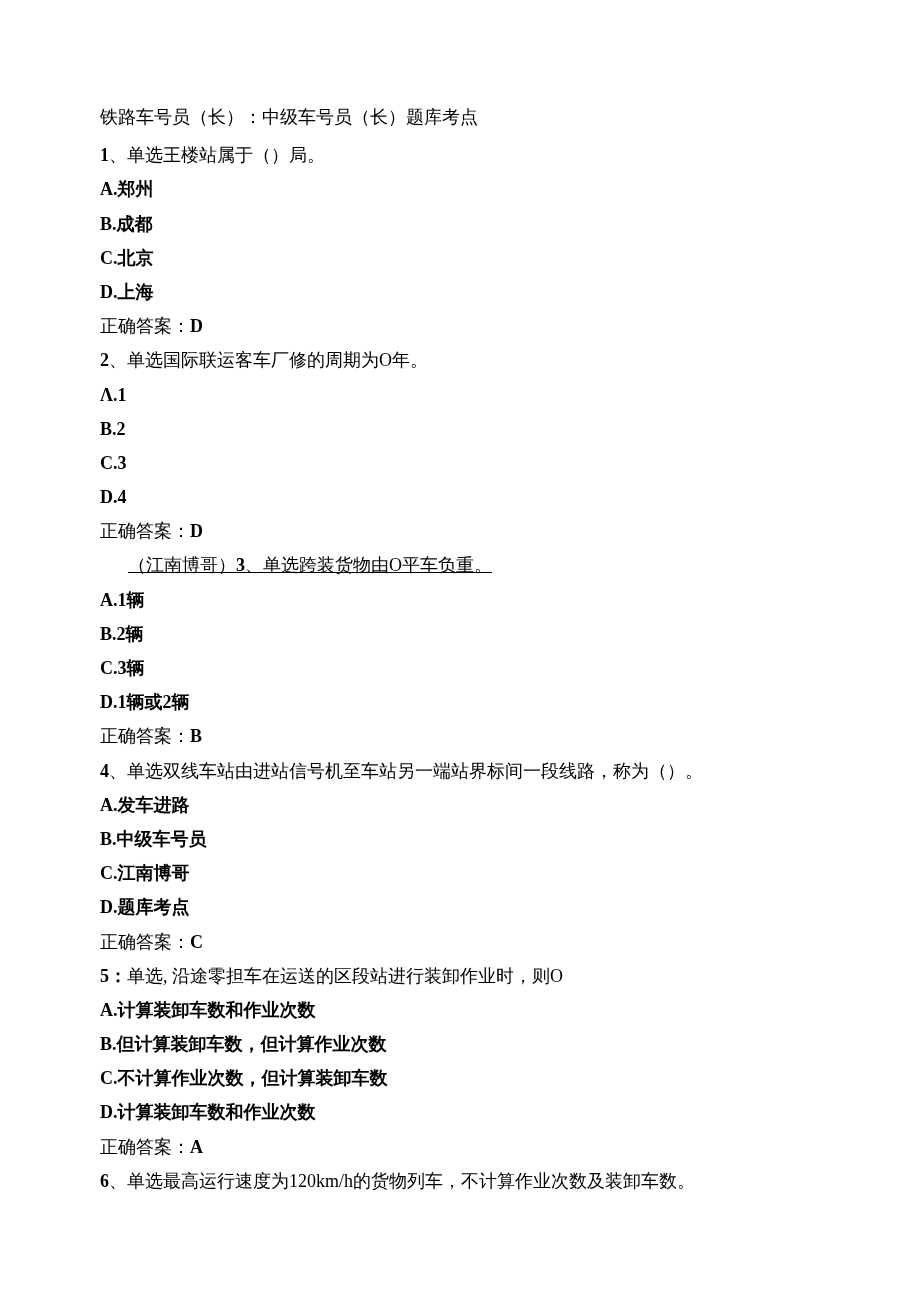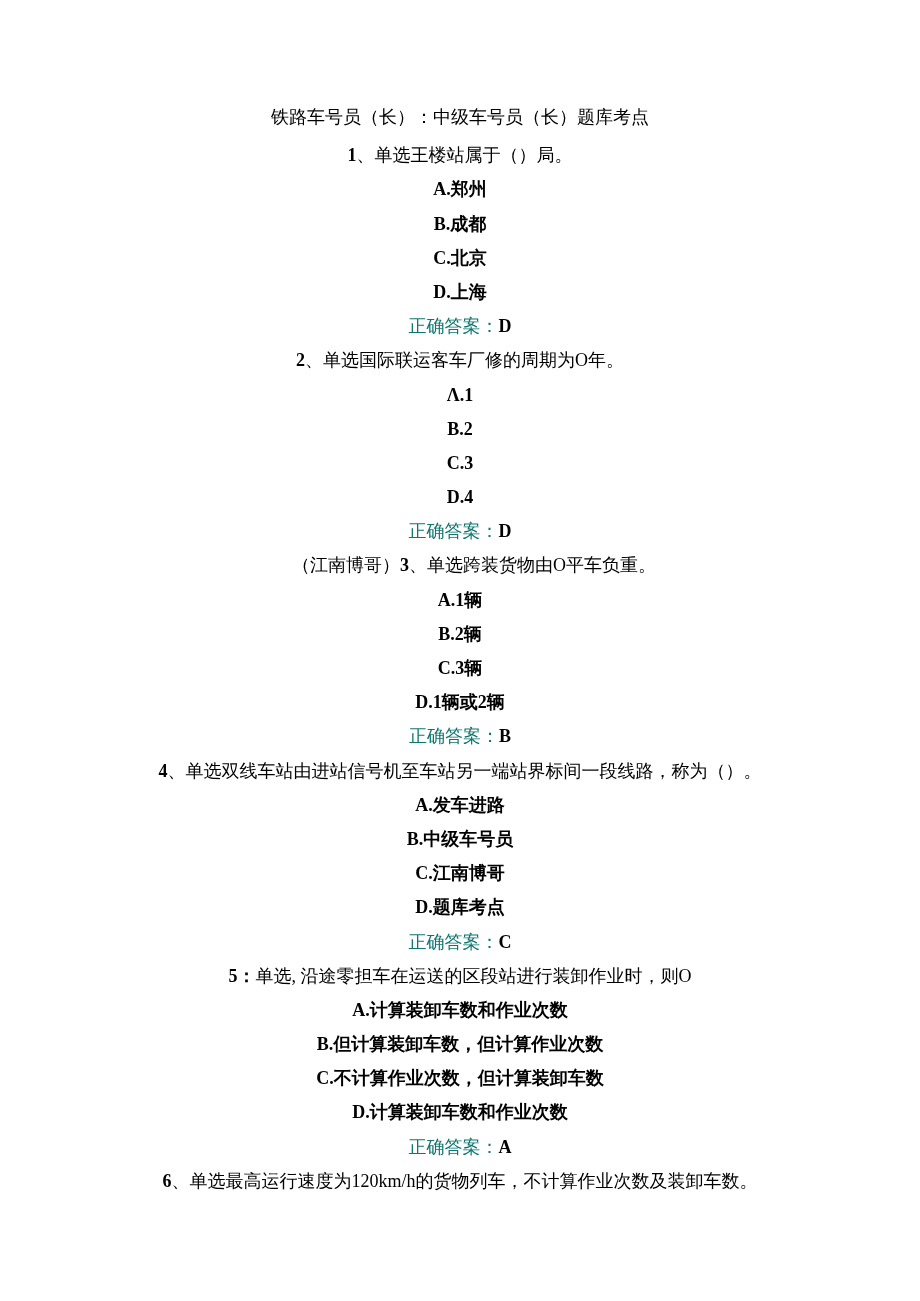--- a/index.html
+++ b/index.html
@@ -1,19 +1,18 @@
 <!DOCTYPE html>
 <html><head>
   <meta charset="utf-8">
   <style>
     * {
       margin: 0;
       padding: 0;
       box-sizing: border-box;
-      text-align: center;
     }
     body {
       font-family: "SimSun", "宋体", serif;
       font-size: 18px;
       line-height: 1.9;
       color: #000;
       background: #fff;
       padding: 100px 100px 40px 100px;
       width: 920px;
     }
@@ -21,28 +20,29 @@
       font-weight: normal;
       margin-bottom: 4px;
     }
     .line {
       margin: 0;
     }
     .bold {
       font-weight: bold;
     }
     .answer-label {
-      color: #0f766e;
+      color: #000000;
     }
     .answer-value {
       font-weight: bold;
       color: #000;
     }
     .indent {
       padding-left: 28px;
+      text-decoration: underline;
     }
   </style>
 </head>
 <body>
 
 <div class="title">铁路车号员（长）：中级车号员（长）题库考点</div>
 
 <div class="line"><span class="bold">1</span><span>、单选王楼站属于（）局。</span></div>
 <div class="line bold">A.郑州</div>
 <div class="line bold">B.成都</div>

